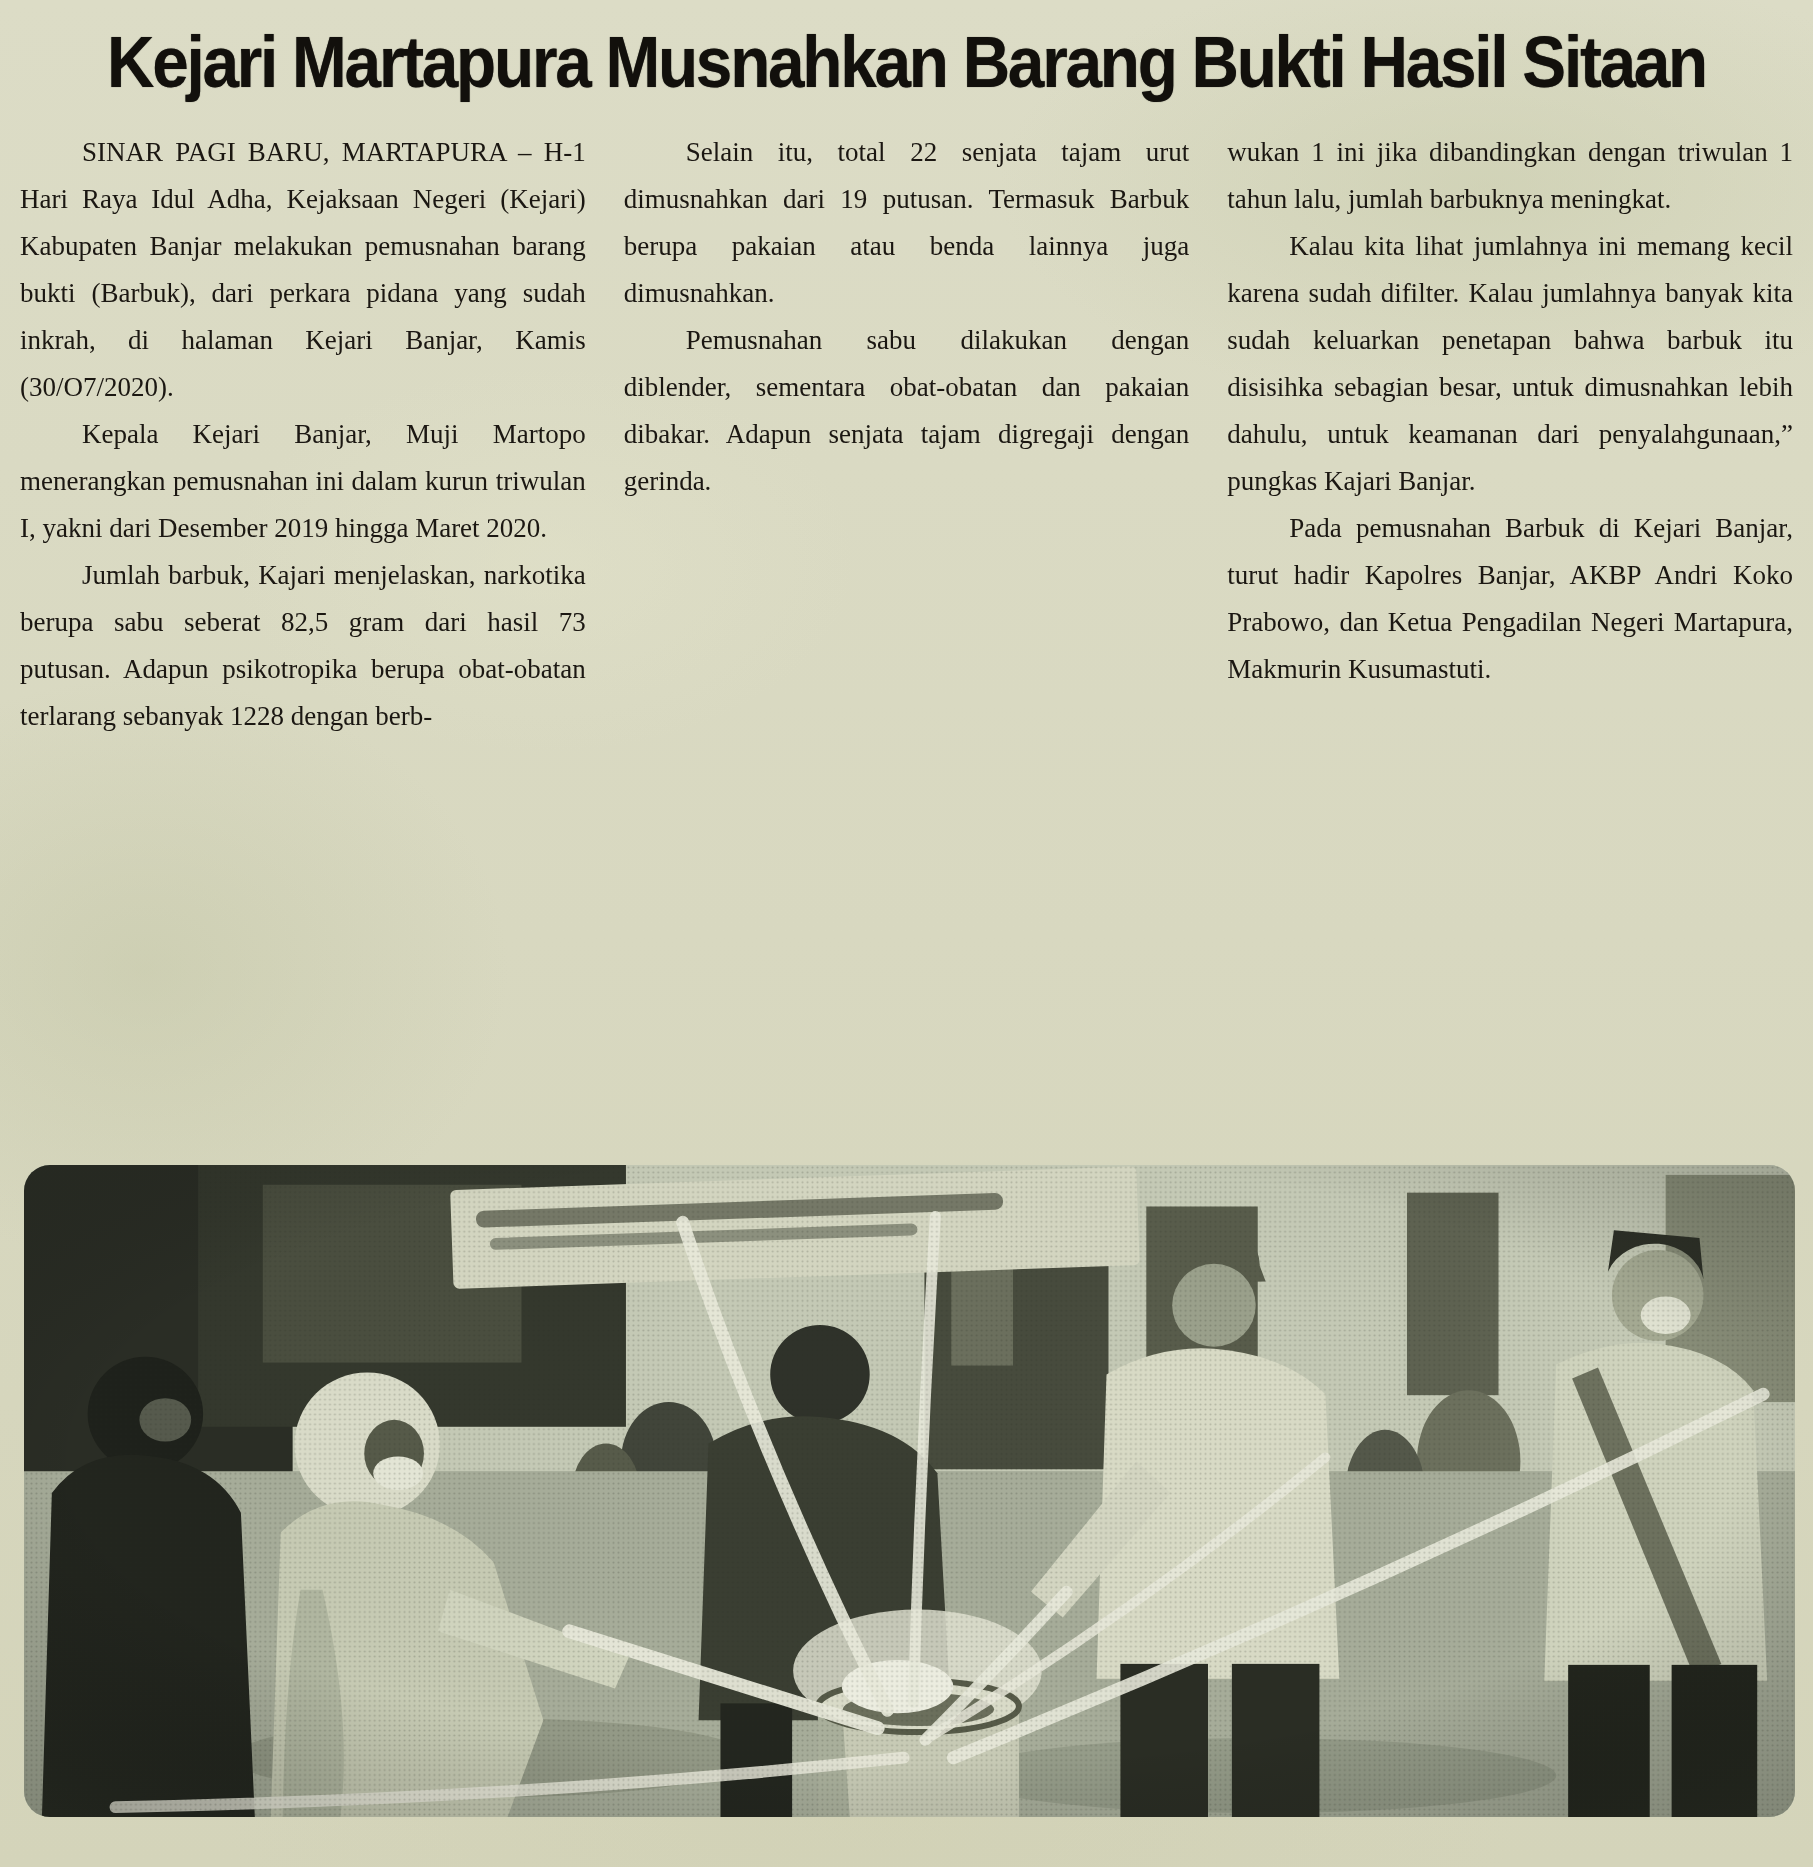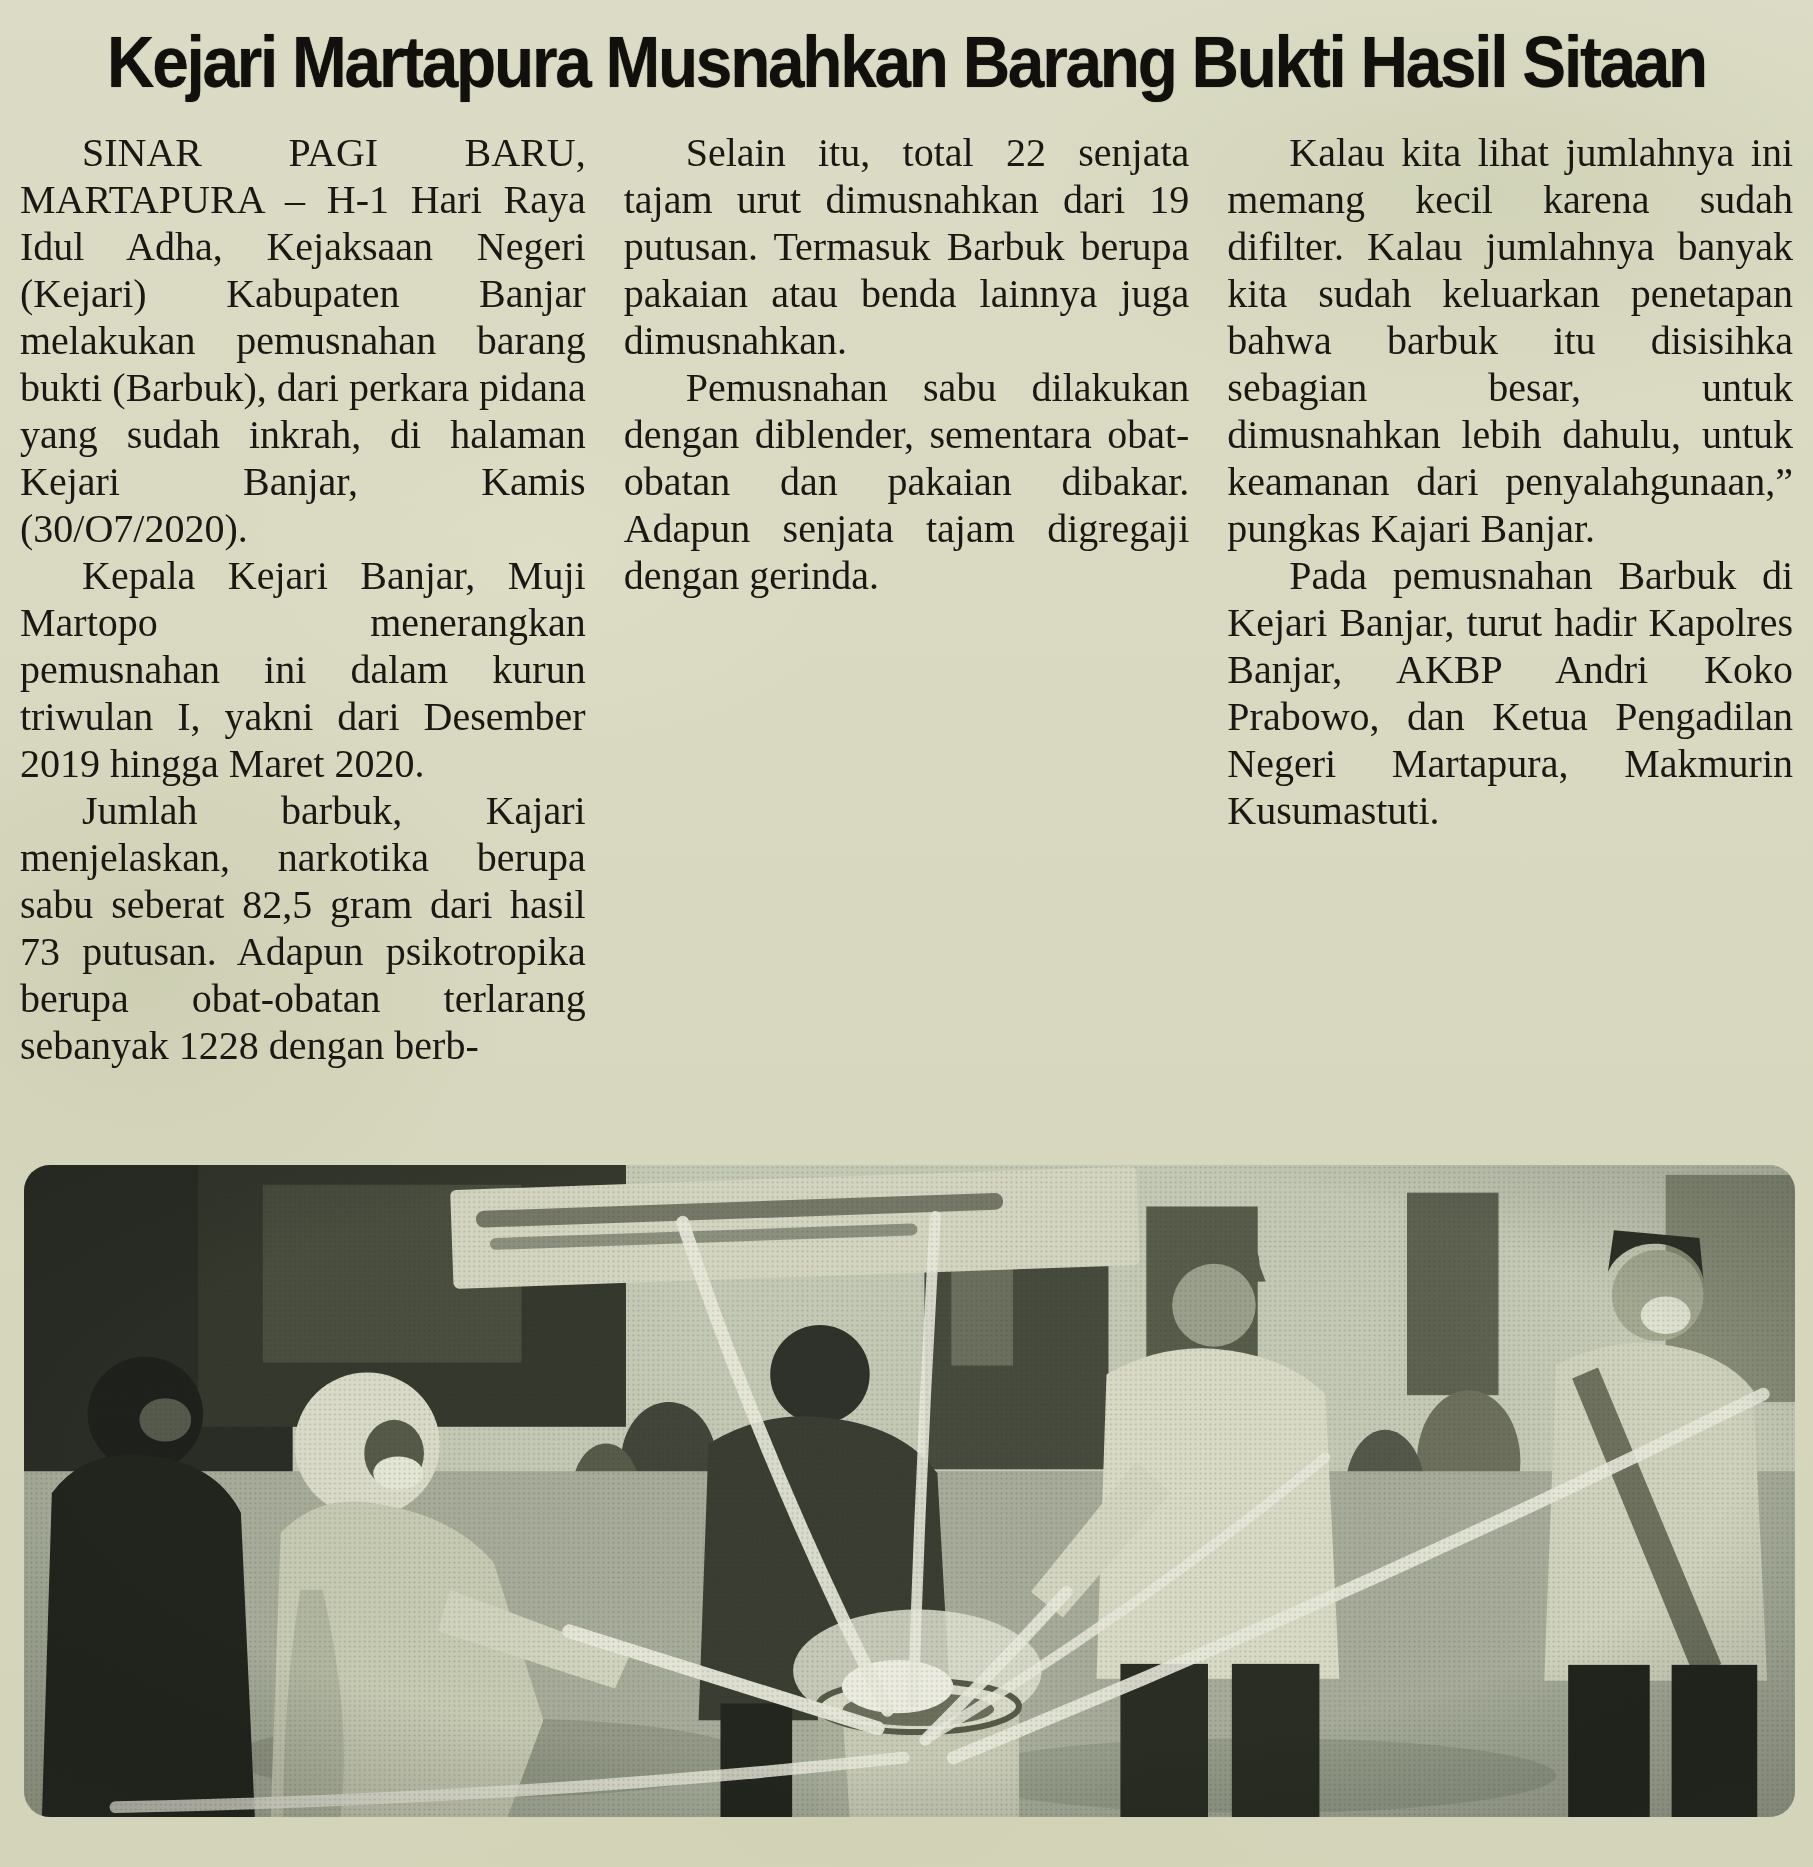--- a/index.html
+++ b/index.html
@@ -31,21 +31,21 @@
     color:#12100c;
     text-shadow:0 0 1px rgba(10,10,5,.65);
   }
   .columns{
     margin:26px 20px 0 20px;
     height:1012px;
     overflow:hidden;
     display:grid;
     grid-template-columns:1fr 1fr 1fr;
     column-gap:38px;
-    font-size:40px;
+    font-size:27px;
     line-height:47px;
     text-align:justify;
   }
   .col p{margin:0;}
   .col p.indent{text-indent:62px;}
   .signoff{text-align:right;text-indent:0;padding-right:4px;}
   .photo{
     margin:24px 18px 0 24px;
     height:652px;
     border-radius:26px;
@@ -68,20 +68,21 @@
     <div class="col">
       <p class="indent">SINAR PAGI BARU, MARTAPURA – H-1 Hari Raya Idul Adha, Kejaksaan Negeri (Kejari) Kabupaten Banjar melakukan pemusnahan barang bukti (Barbuk), dari perkara pidana yang sudah inkrah, di halaman Kejari Banjar, Kamis (30/O7/2020).</p>
       <p class="indent">Kepala Kejari Banjar, Muji Martopo menerangkan pemusnahan ini dalam kurun triwulan I, yakni dari Desember 2019 hingga Maret 2020.</p>
       <p class="indent">Jumlah barbuk, Kajari menjelaskan, narkotika berupa sabu seberat 82,5 gram dari hasil 73 putusan. Adapun psikotropika berupa obat-obatan terlarang sebanyak 1228 dengan berb-</p>
     </div>
     <div class="col">
       <p class="indent">Selain itu, total 22 senjata tajam urut dimusnahkan dari 19 putusan. Termasuk Barbuk berupa pakaian atau benda lainnya juga dimusnahkan.</p>
       <p class="indent">Pemusnahan sabu dilakukan dengan diblender, sementara obat-obatan dan pakaian dibakar. Adapun senjata tajam digregaji dengan gerinda.</p>
     </div>
     <div class="col">
+      <p>wukan 1 ini jika dibandingkan dengan triwulan 1 tahun lalu, jumlah barbuknya meningkat.</p>
       <p class="indent">Kalau kita lihat jumlahnya ini memang kecil karena sudah difilter. Kalau jumlahnya banyak kita sudah keluarkan penetapan bahwa barbuk itu disisihka sebagian besar, untuk dimusnahkan lebih dahulu, untuk keamanan dari penyalahgunaan,” pungkas Kajari Banjar.</p>
       <p class="indent">Pada pemusnahan Barbuk di Kejari Banjar, turut hadir Kapolres Banjar, AKBP Andri Koko Prabowo, dan Ketua Pengadilan Negeri Martapura, Makmurin Kusumastuti.</p>
     </div>
   </div>
 
   <div class="photo">
     <svg viewBox="0 0 1780 660" preserveAspectRatio="none" role="img">
       <defs>
         <pattern id="ht" width="5" height="5" patternUnits="userSpaceOnUse">
           <circle cx="2.5" cy="2.5" r="1.05" fill="#272b22"></circle>

